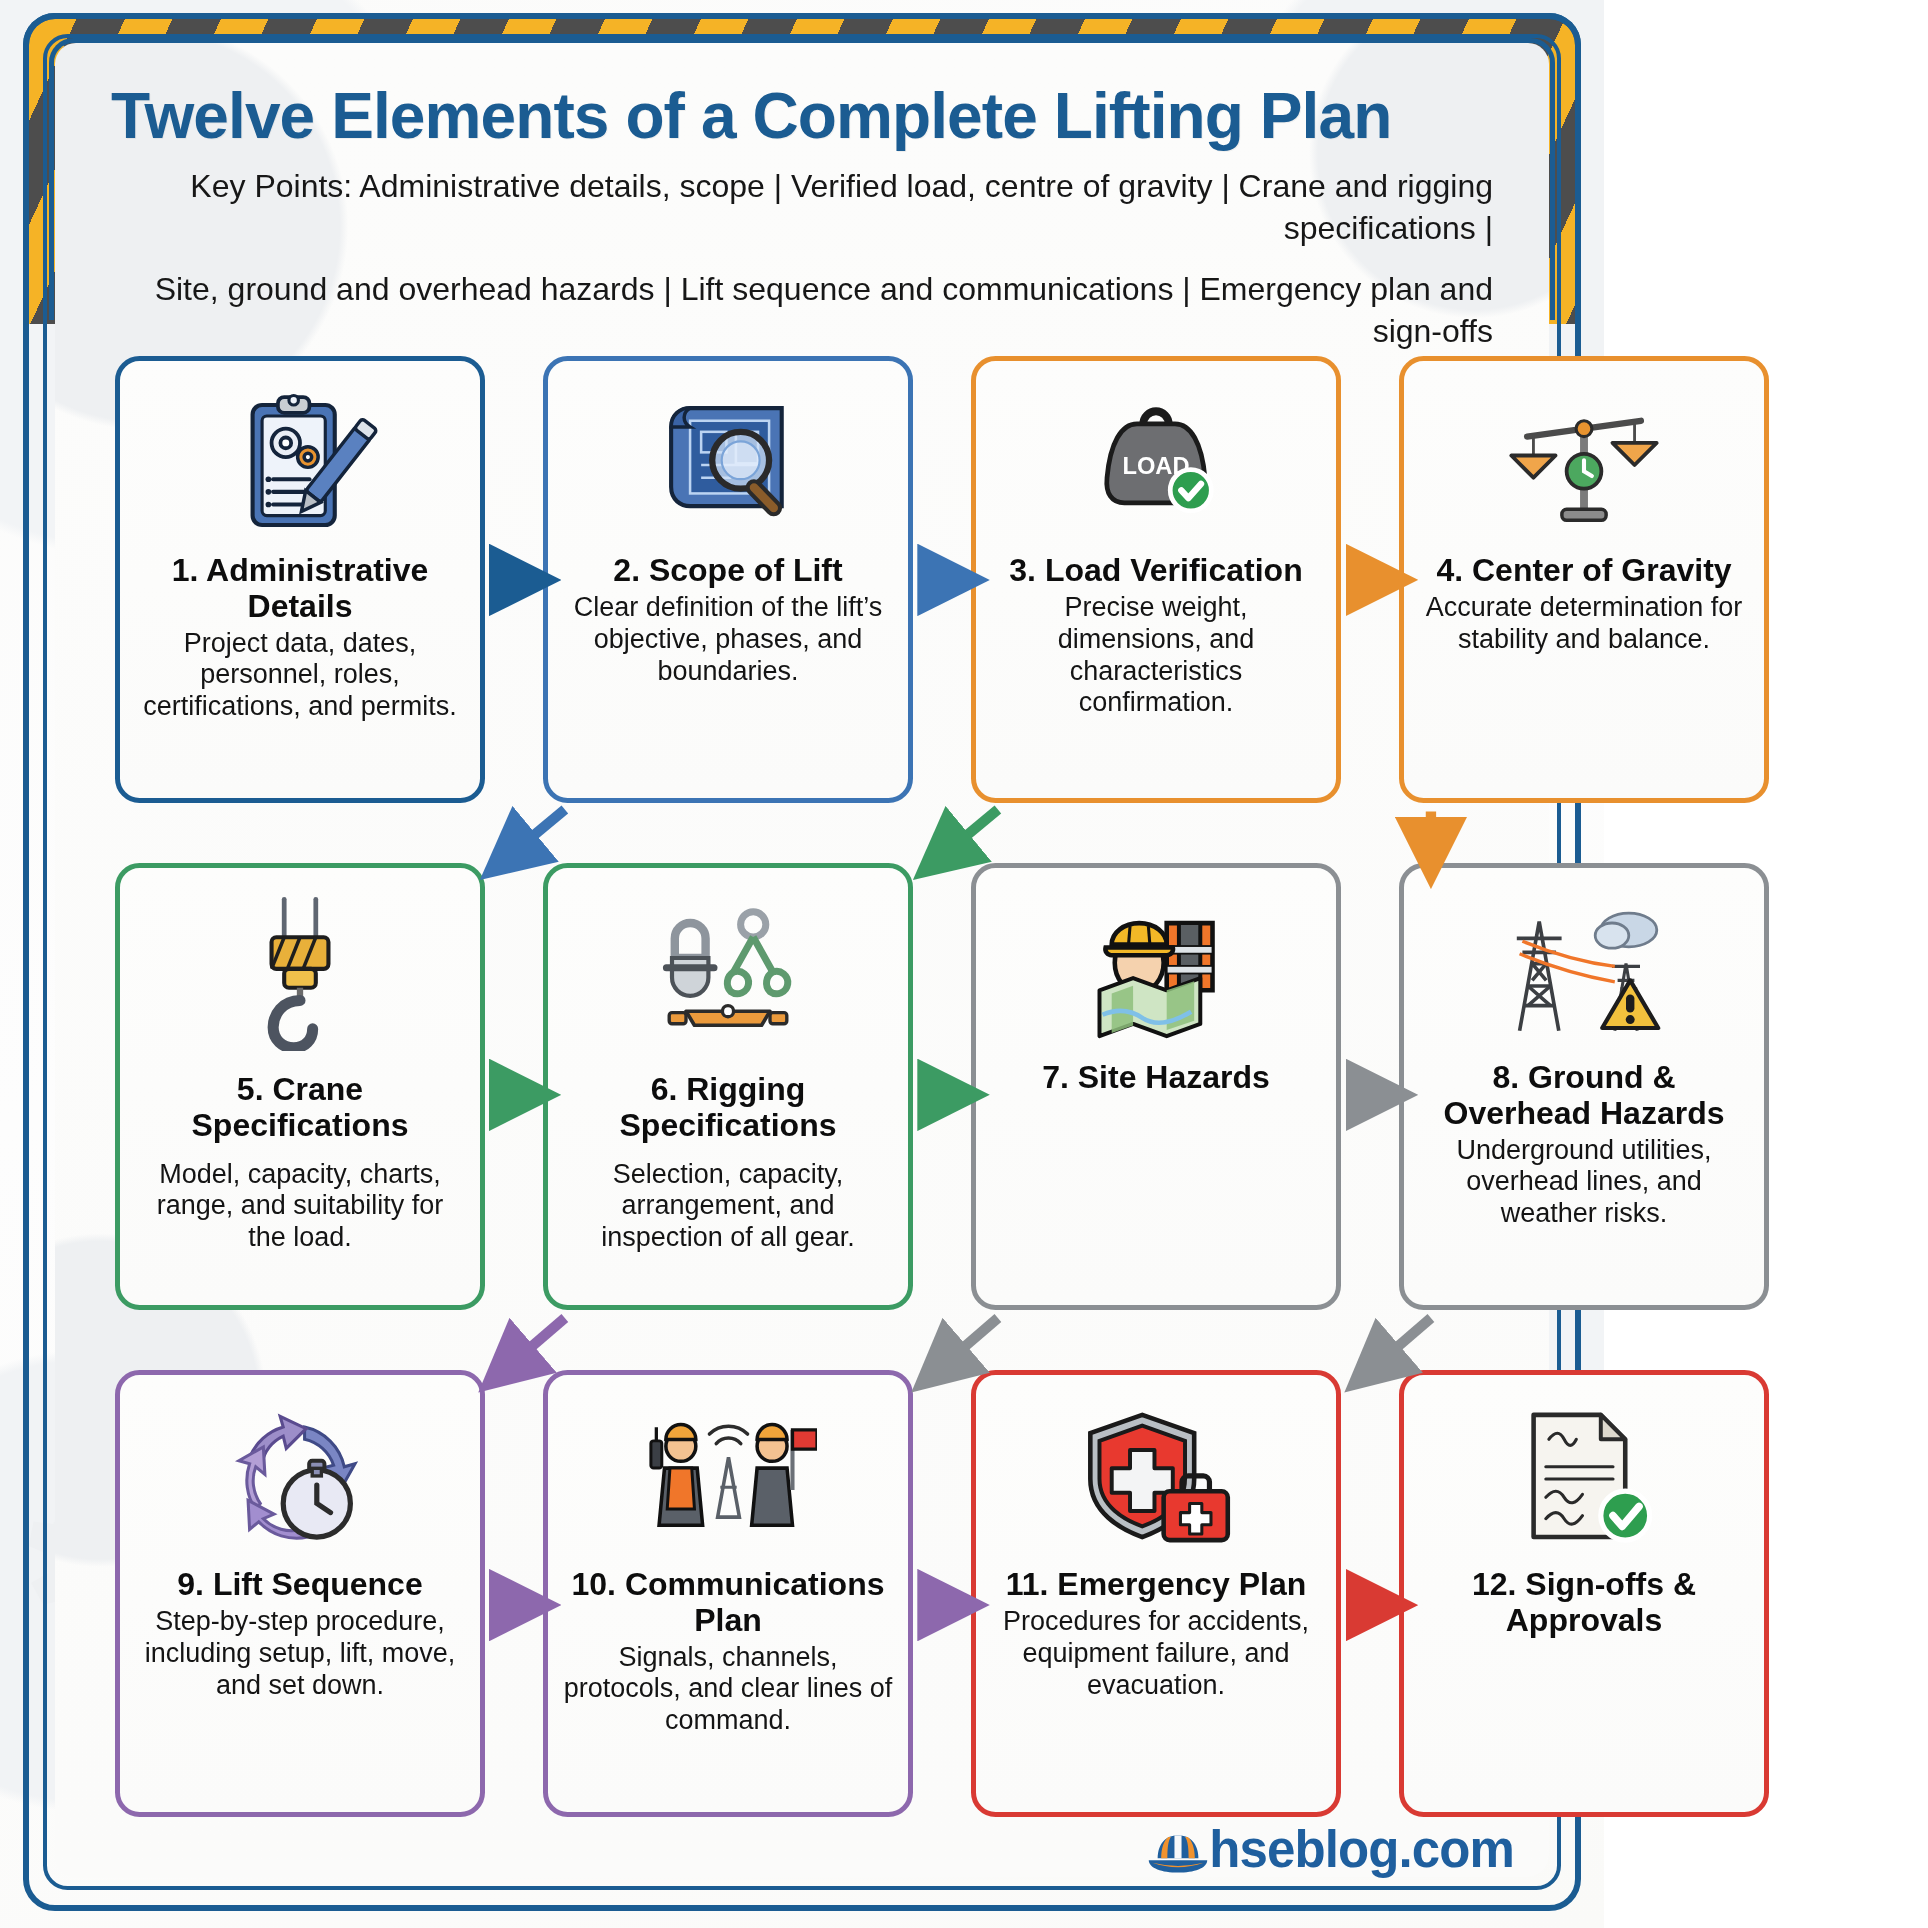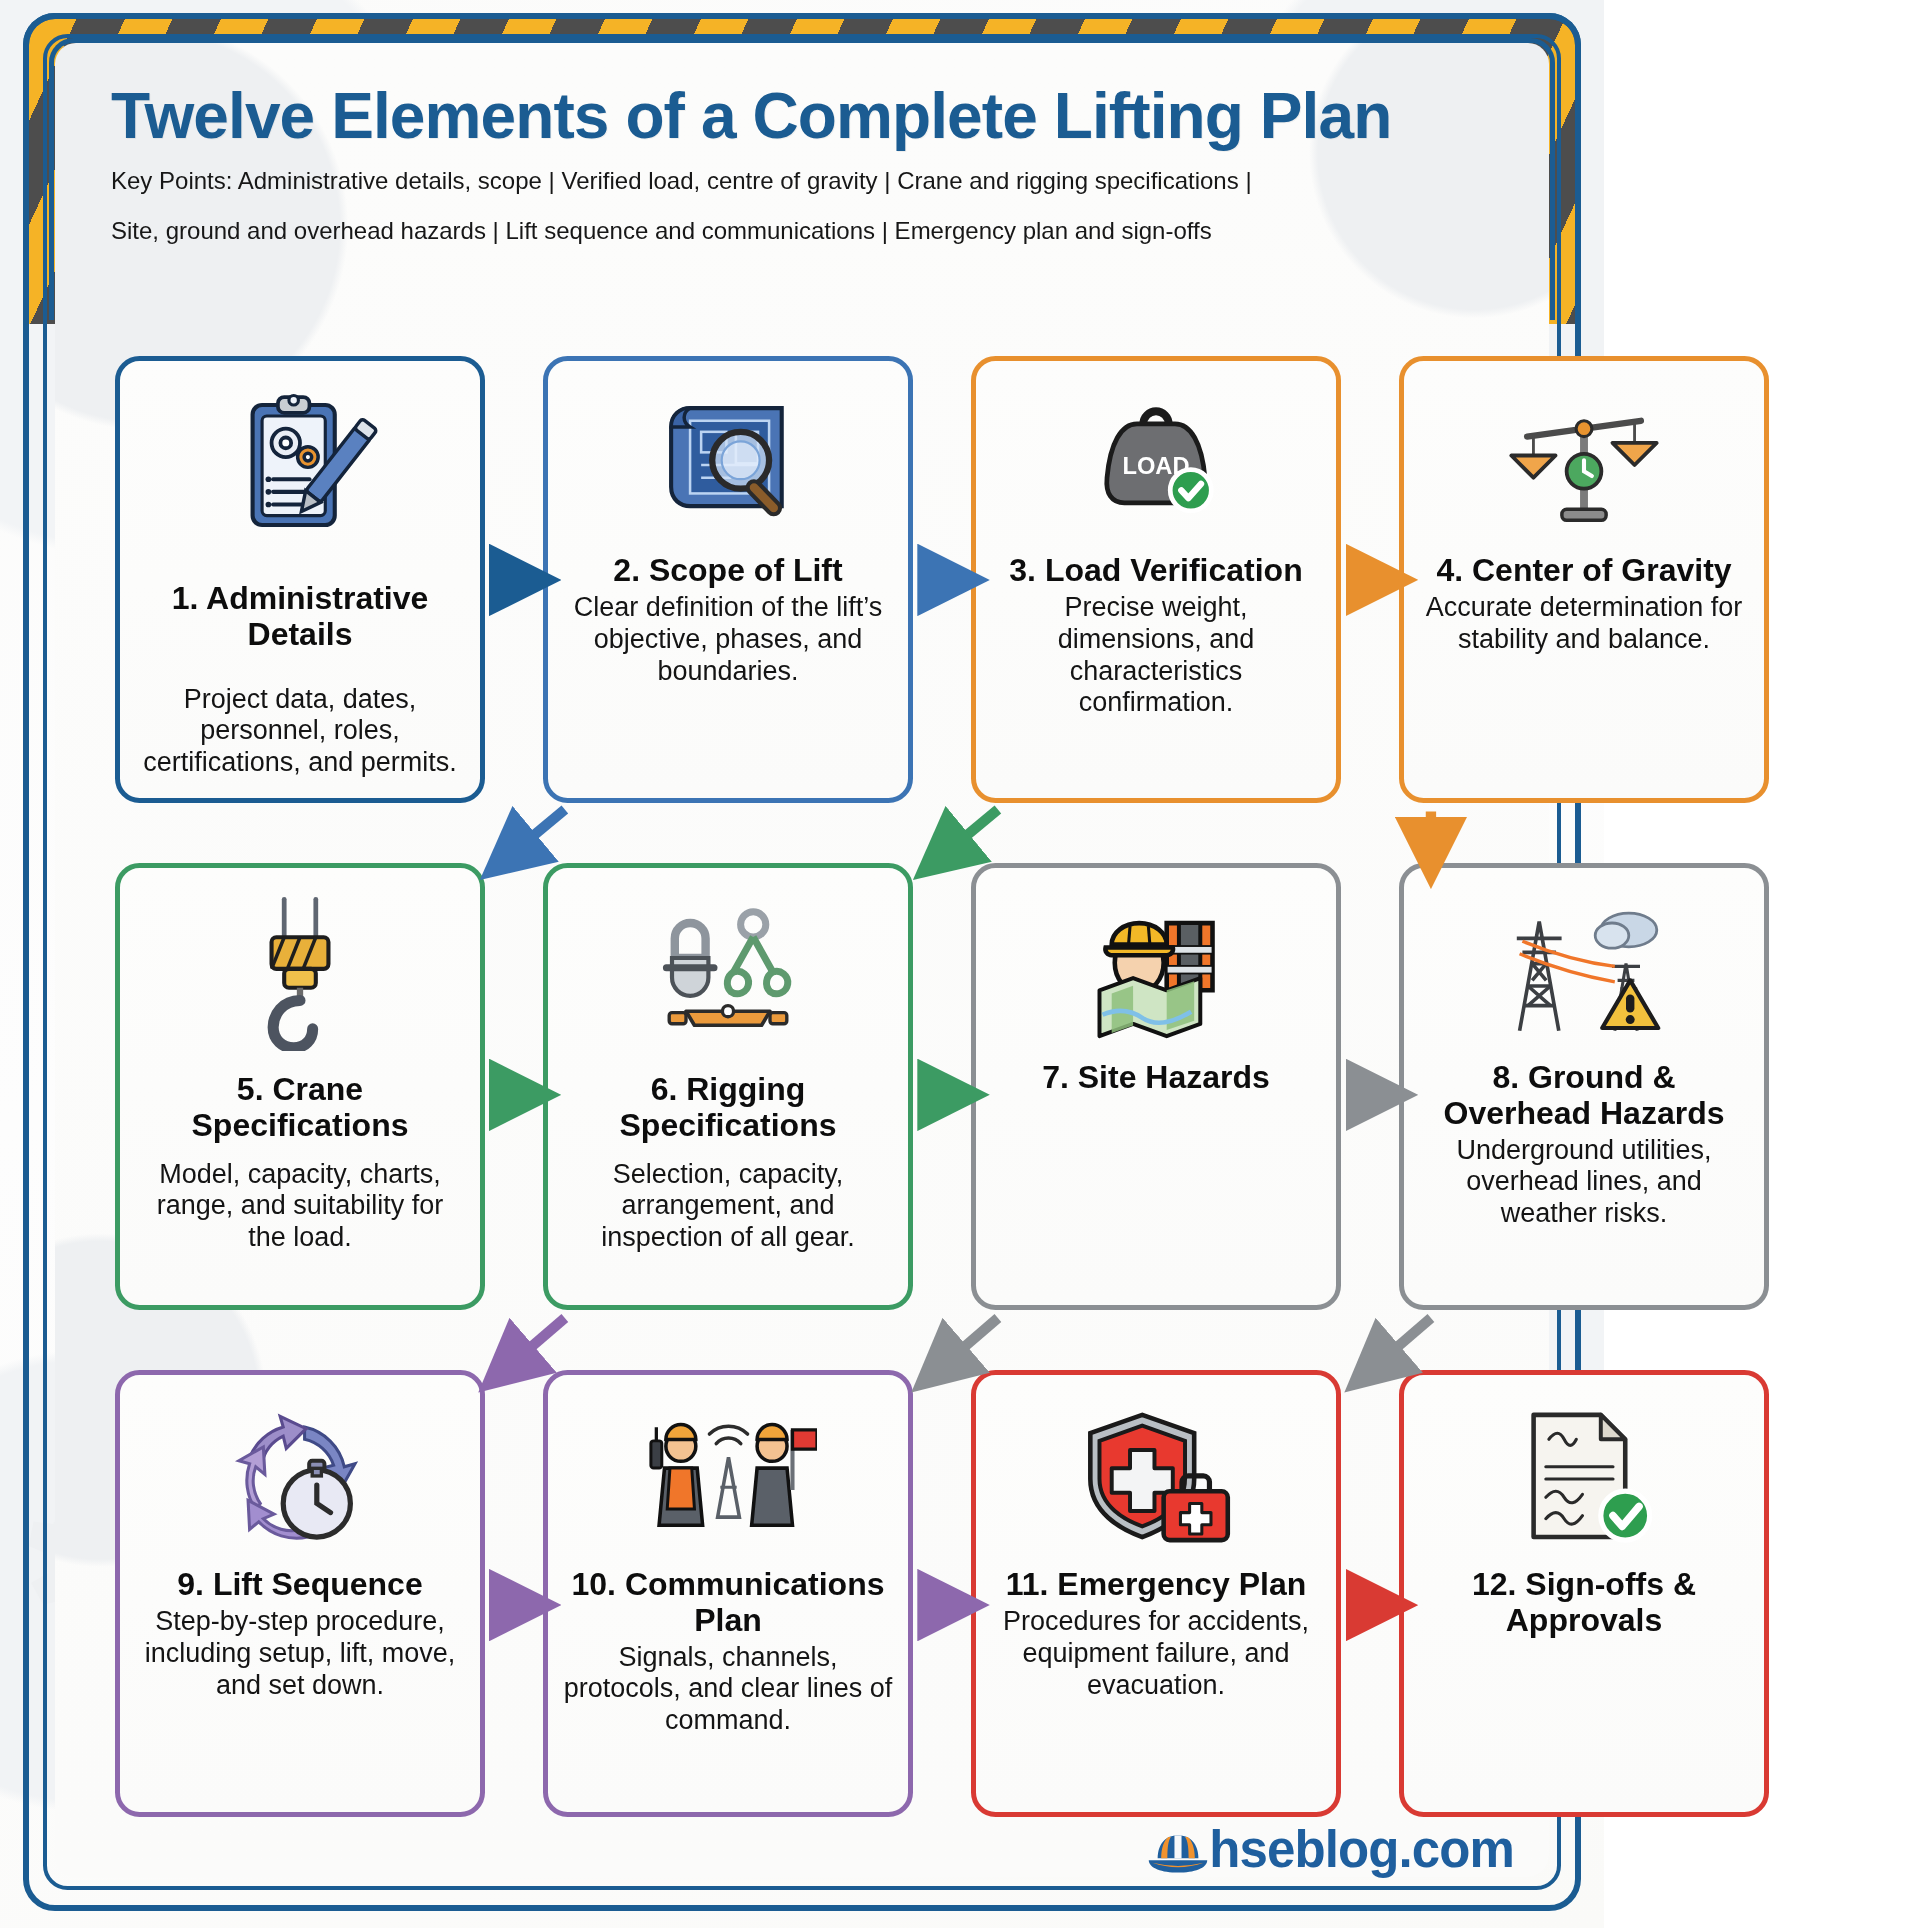--- a/index.html
+++ b/index.html
@@ -67,21 +67,21 @@
   }
 
   
   #header{position:absolute;left:85px;right:85px;top:83px;text-align:left;z-index:7;}
   #title{
     font-size:64px;font-weight:bold;color:#1b5c92;
     letter-spacing:-0.9px;line-height:1.05;margin:0 0 15px 26px;
     text-shadow:0.9px 0.9px 0 rgba(0,0,0,.05);
   }
   .sub{
-    font-size:24px;color:#171717;line-height:1.32;margin:0 26px;
+    font-size:32px;color:#171717;line-height:1.32;margin:0 26px;text-align:right;
   }
   .sub.l2{margin-top:18px;}
 
   
   #grid{
     position:absolute;left:115px;top:356px;
     width:1695px;
     display:grid;
     grid-template-columns:repeat(4,370px);
     grid-template-rows:repeat(3,447px);
@@ -104,21 +104,21 @@
     margin-top:3.8px;
   }
   .card h3{
     font-size:32px;font-weight:bold;color:#0d0d0d;
     margin:5.6px 0 3.8px;line-height:1.1;
   }
   .card p{
     font-size:27px;color:#141414;margin:0;line-height:1.17;
   }
   
-  .c-blue   {border-color:#1b5c92;gap:28px;}
+  .c-blue   {border-color:#1b5c92;}
   .c-blue2  {border-color:#3c74b4;}
   .c-orange {border-color:#e8902e;}
   .c-green  {border-color:#3c9b63;gap:12px;}
   .c-gray   {border-color:#8b8f93;}
   .c-purple {border-color:#8d68ad;}
   .c-red    {border-color:#d93a33;}
 
   
   .arrow{position:absolute;z-index:8;}
   

